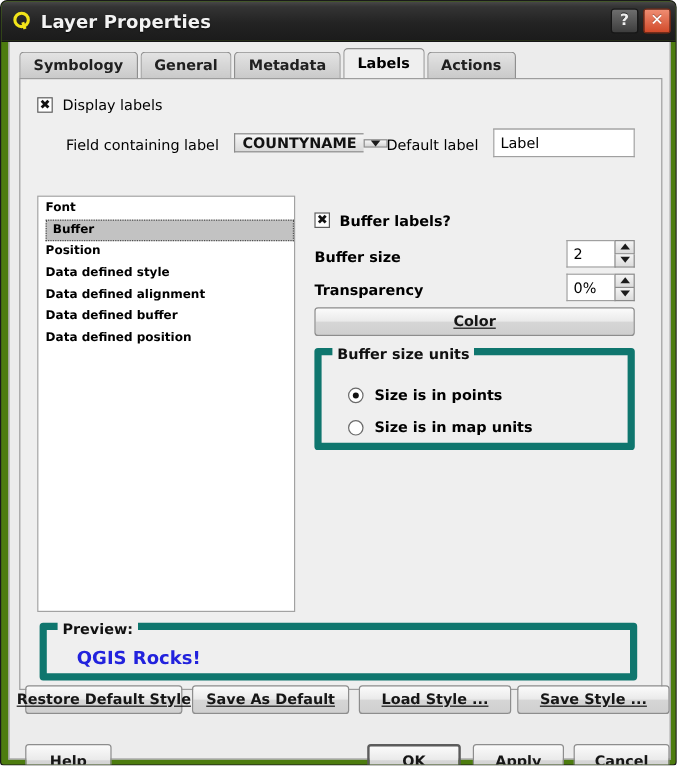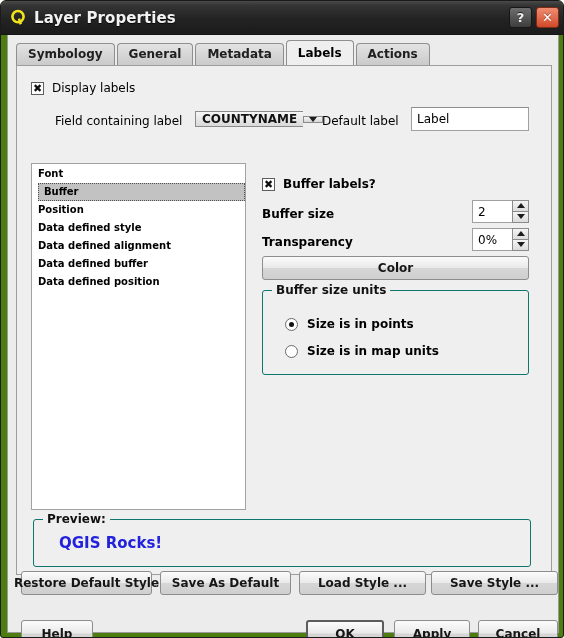--- a/index.html
+++ b/index.html
@@ -146,21 +146,21 @@
   .lbl {
     font-size: 12px;
     color: #000;
     white-space: nowrap;
   }
   .lbl.bold { font-weight: bold; }
 
   .checkrow {
     position: absolute;
     display: flex;
-    align-items: flex-end;
+    align-items: flex-start;
   }
   .checkbox {
     width: 13px; height: 13px;
     box-sizing: border-box;
     background: #ffffff;
     border: 1px solid #5d5d5d;
     margin-right: 8px;
     position: relative;
     flex: none;
   }
@@ -272,20 +272,21 @@
     background: linear-gradient(to bottom, #fbfbfb 0%, #eaeaea 48%, #d6d6d6 52%, #cfcfcf 100%);
     border: 1px solid #8d8d8d;
     border-radius: 3px;
     font-size: 12px;
     font-weight: bold;
     color: #161616;
     display: flex;
     align-items: center;
     justify-content: center;
     white-space: nowrap;
+    text-decoration: underline;
   }
   .btn.default {
     border: 2px solid #5c5c5c;
   }
 
   
   .listbox {
     position: absolute;
     left: 22px; top: 128px;
     width: 215px;
@@ -310,21 +311,21 @@
     background: #c2c2c2;
     outline: 1px dotted #505050;
     outline-offset: -1px;
     margin-left: 6px;
   }
 
   
   .group {
     position: absolute;
     box-sizing: border-box;
-    border: 1px solid #0f766e;
+    border: 6px solid #0f766e;
     border-radius: 3px;
   }
   .group-title {
     position: absolute;
     top: -8px; left: 9px;
     background: #efefef;
     padding: 0 4px;
     font-size: 12px;
     font-weight: bold;
     color: #111;

